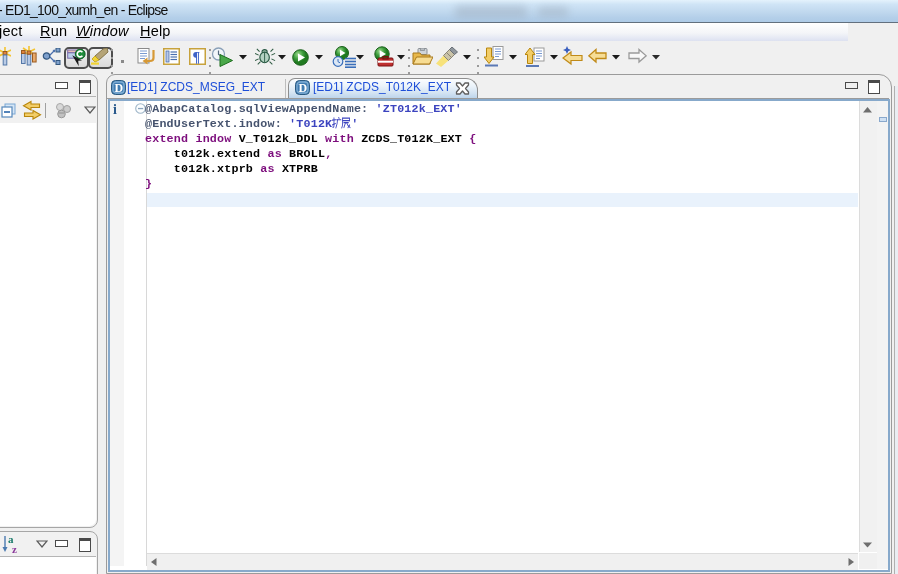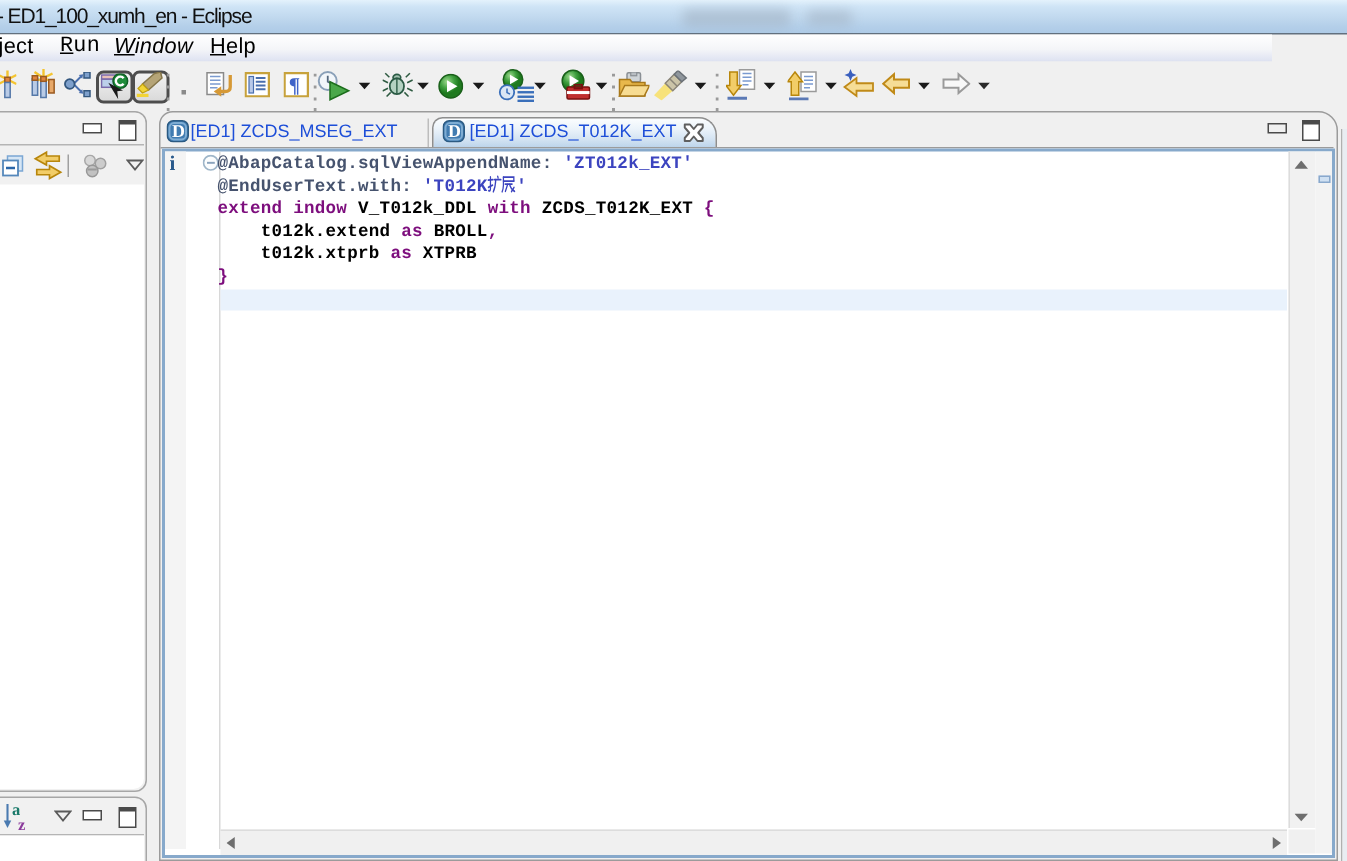--- a/index.html
+++ b/index.html
@@ -42,21 +42,21 @@
 </head>
 <body>
  <div class="abs" id="titlebar"></div>
  <div class="abs smudge" style="left:455px;top:6px;width:72px;height:12px;"></div>
  <div class="abs smudge" style="left:538px;top:7px;width:30px;height:10px;"></div>
  <div class="abs" id="titletext">- ED1_100_xumh_en - Eclipse</div>
  <div class="abs" id="titleline"></div>
 
  <div class="abs" id="menubar">
    <span class="mi" style="left:-1px;">ject</span>
-   <span class="mi" style="left:40px;font-family:Liberation Mono, monospace;"><span class="u">R</span>un</span>
+   <span class="mi" style="left:40px;"><span class="u">R</span>un</span>
    <span class="mi" style="left:76px;font-style:italic;"><span class="u">W</span>indow</span>
    <span class="mi" style="left:140px;"><span class="u">H</span>elp</span>
  </div>
 
  <div class="abs" id="toolbar"></div>
 
  <svg class="abs" style="left:-5px;top:46px" width="16" height="20" viewBox="0 0 16 20">
    <g stroke="#f4c430" stroke-width="1.6">
       <line x1="10" y1="7" x2="10" y2="1"></line>
       <line x1="10" y1="7" x2="16" y2="4"></line>
@@ -361,21 +361,21 @@
 
      <div class="abs" style="left:37px;top:92px;width:711px;height:14px;background:#e9f2fc;"></div>
 
      <div class="abs" style="left:3px;top:1px;width:12px;height:14px;color:#2a5a8c;font-family:'Liberation Serif',serif;font-weight:bold;font-size:14px;">i</div>
 
      <svg class="abs" style="left:25px;top:2px;" width="12" height="12" viewBox="0 0 12 12">
        <circle cx="5.5" cy="5.5" r="4.8" fill="#fbfdfe" stroke="#9fb6c9" stroke-width="1.1"></circle>
        <rect x="3" y="4.9" width="5.2" height="1.3" fill="#8aa4bd"></rect>
      </svg>
      <div class="abs" id="code"><span class="ann">@AbapCatalog.sqlViewAppendName: </span><span class="str">'ZT012k_EXT'</span>
-<span class="ann">@EndUserText.with: </span><span class="str">'T012K</span><span class="cjk"><svg width="19" height="12" viewBox="0 0 29 13" preserveAspectRatio="none">
+<span class="ann">@EndUserText.indow: </span><span class="str">'T012K</span><span class="cjk"><svg width="19" height="12" viewBox="0 0 29 13" preserveAspectRatio="none">
             <g stroke="#3c44bf" stroke-width="1.3" fill="none" stroke-linecap="round">
 <path d="M3 1 V9.5 Q3 11.5 1.2 11"></path>
               <path d="M0.5 3.4 L5.6 3"></path>
               <path d="M0.8 8.6 L5.2 7"></path>
 <path d="M10.3 0.4 L10.8 1.8"></path>
               <path d="M7 3 L13.6 3"></path>
               <path d="M8.4 3 C8.2 6.5 7.4 9.5 5.9 11.8"></path>
 <path d="M16.2 1.2 H26.8 V4"></path>
               <path d="M16.2 1.2 V7 Q16 10 14.9 11.8"></path>
               <path d="M16.2 4 H26.8"></path>

